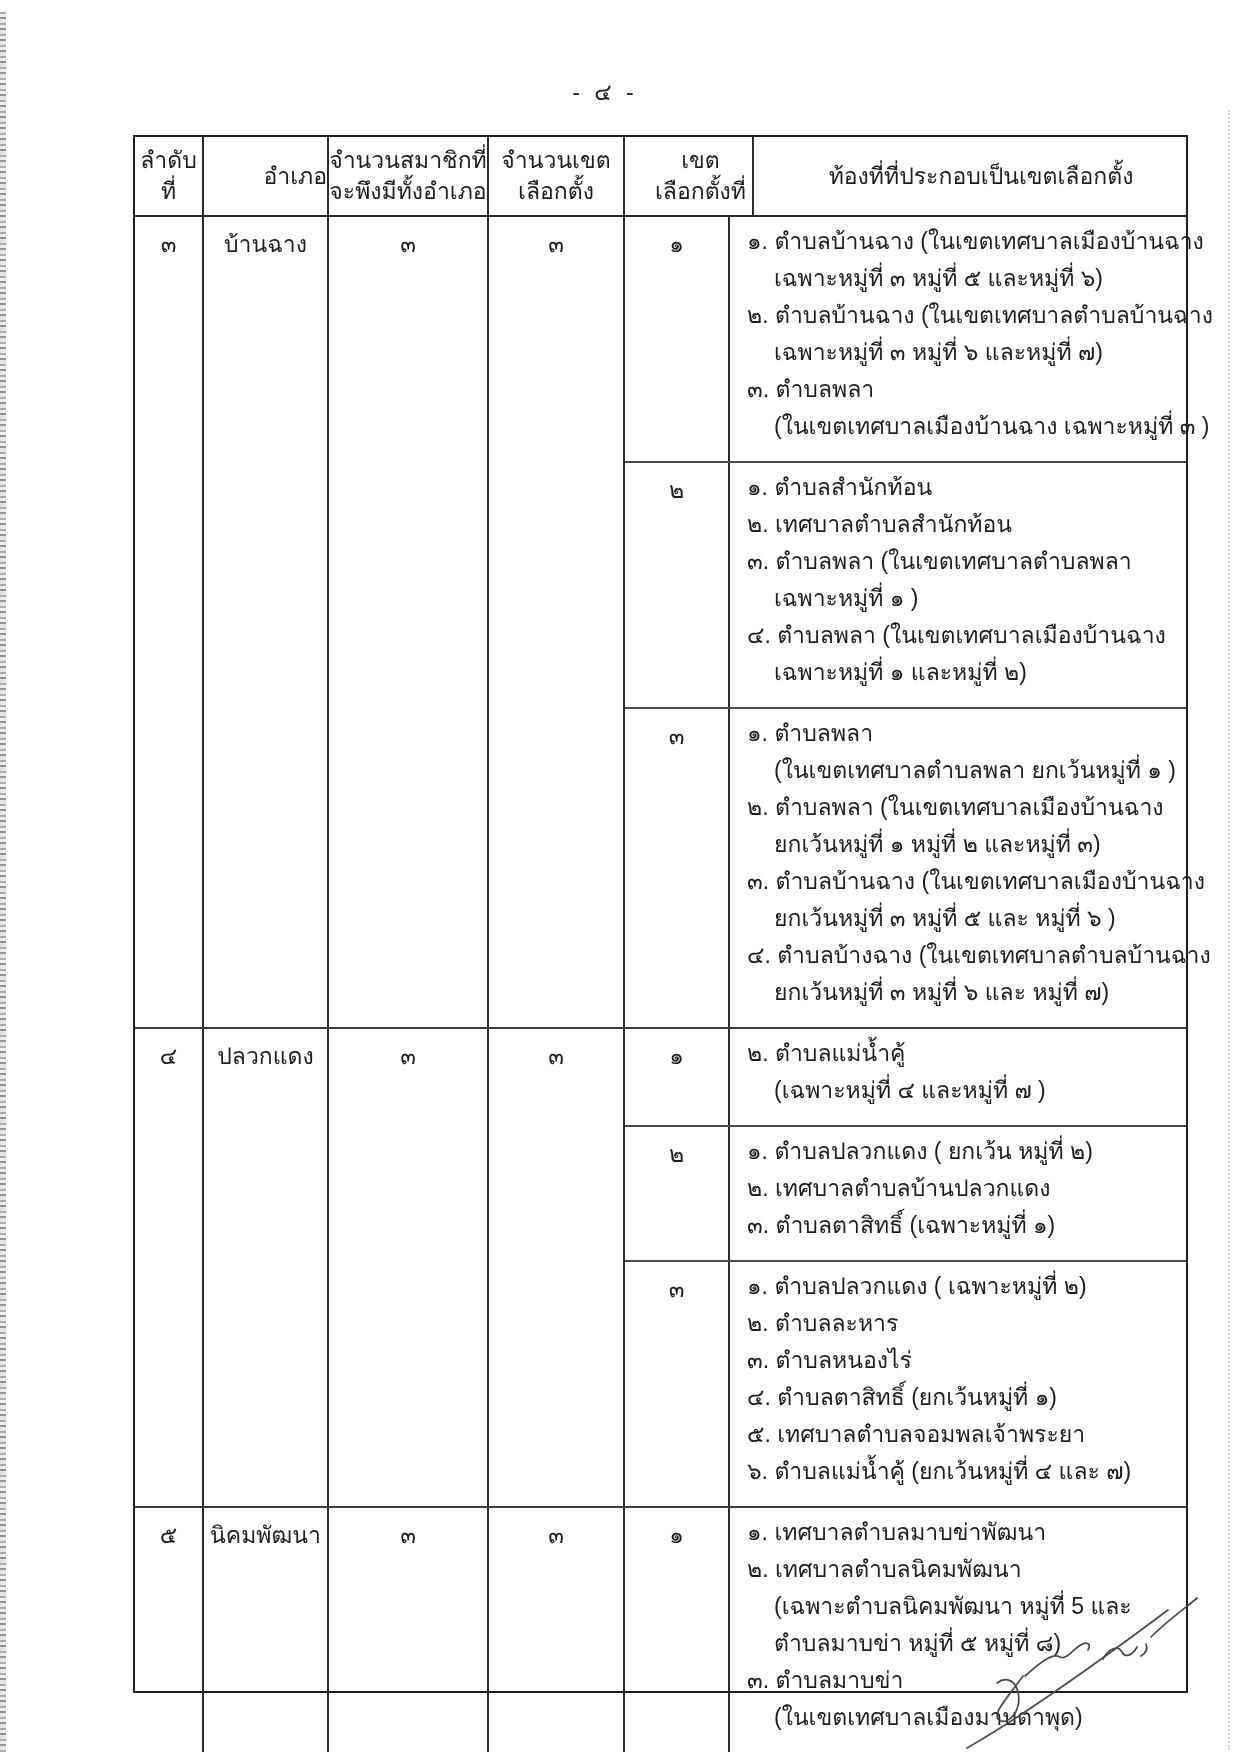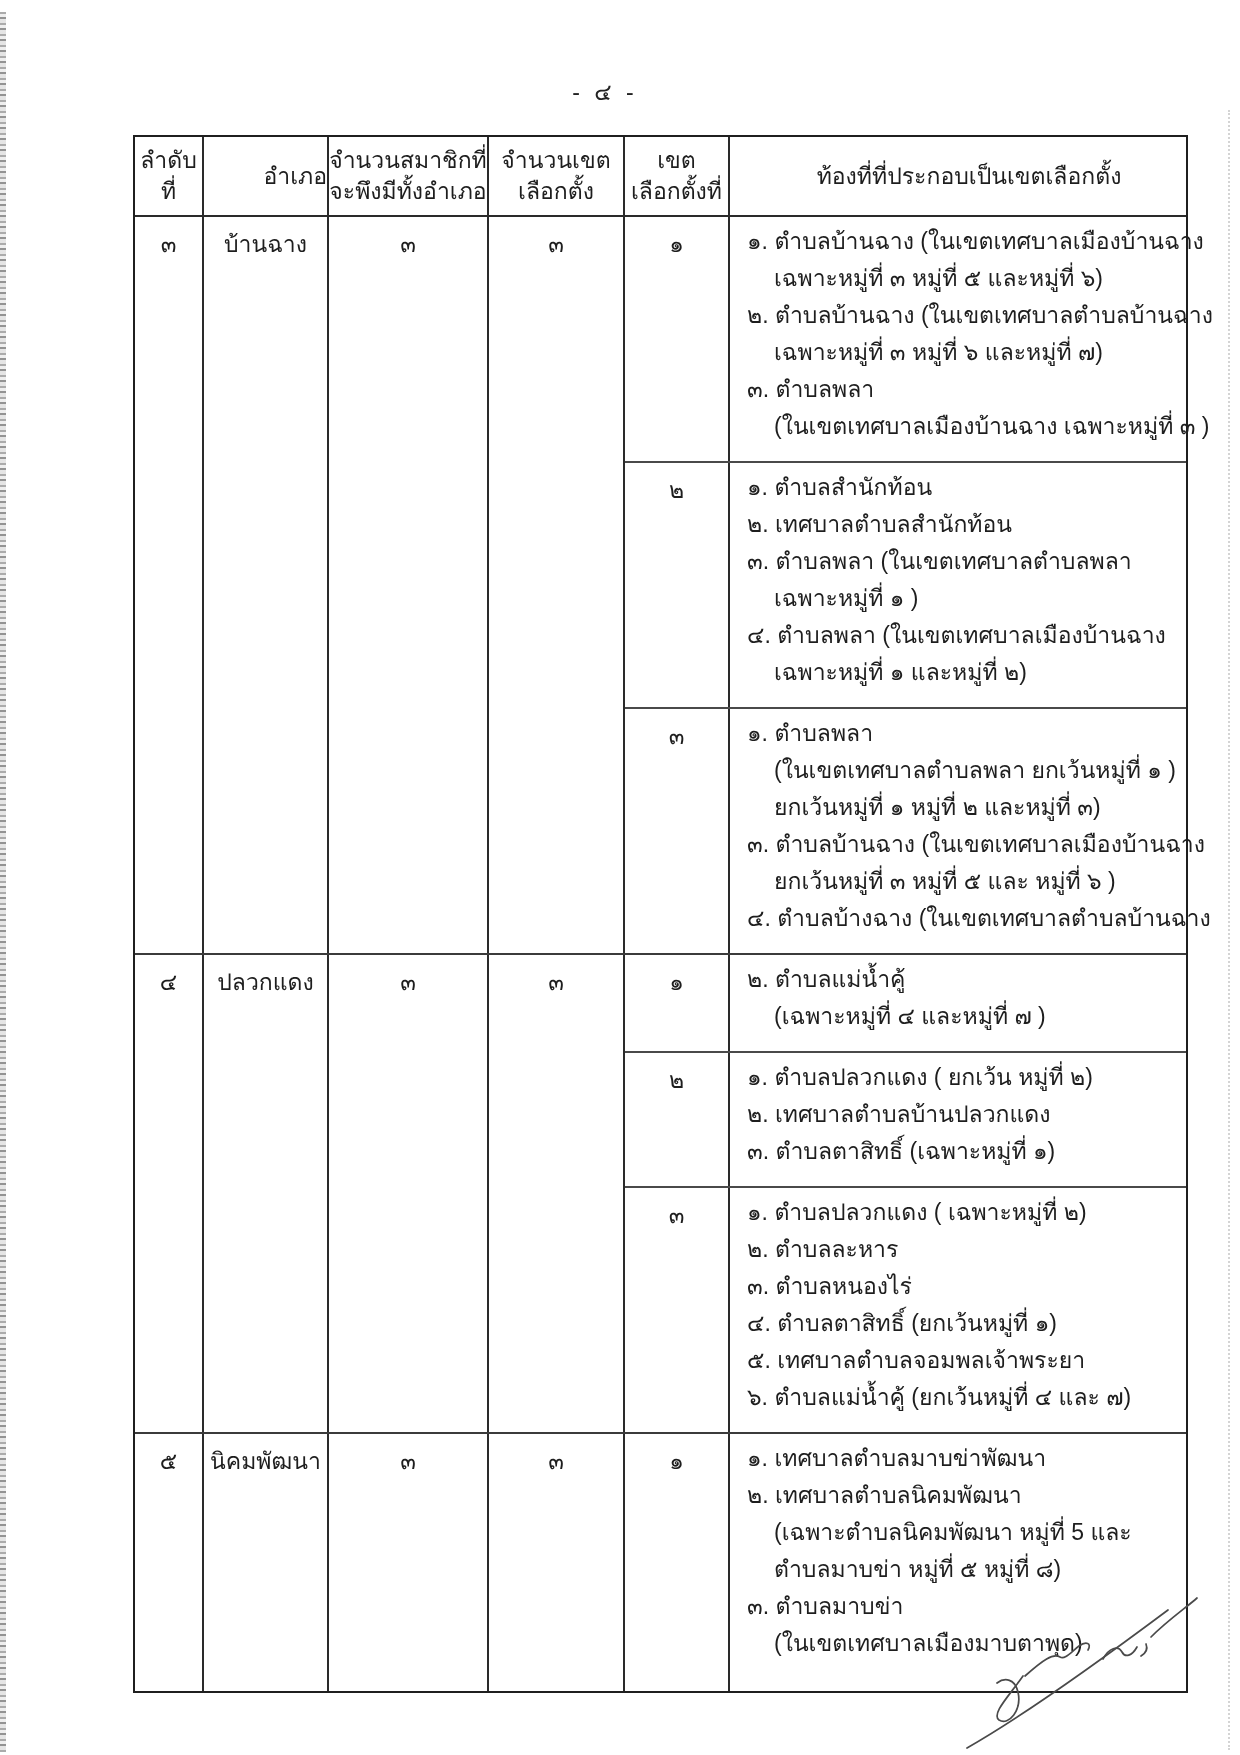--- a/index.html
+++ b/index.html
@@ -34,21 +34,21 @@
   .tbody{display:flex;flex-direction:column;flex:1;min-height:0;}
   .hcell{
     display:flex;flex-direction:column;justify-content:center;align-items:center;
     text-align:center;line-height:31px;box-sizing:border-box;border-right:2px solid #2a2a2a;
   }
   .hcell:last-child{border-right:none;padding-left:22px;}
   .col-order{width:69px;flex:0 0 69px;}
   .col-district{width:125px;flex:0 0 125px;align-items:flex-end;}
   .col-members{width:160px;flex:0 0 160px;}
   .col-zones{width:136px;flex:0 0 136px;}
-  .col-zoneno{width:105px;flex:0 0 105px;}
+  .col-zoneno{width:105px;flex:0 0 105px;margin-left:24px;}
   .col-areas{flex:1;min-width:0;}
   .trow{display:flex;border-bottom:2px solid #3b3b3b;}
   .trow:last-child{border-bottom:none;flex:1;}
   .dcell{
     box-sizing:border-box;border-right:2px solid #2a2a2a;
     text-align:center;padding-top:9px;
   }
   .zones-wrap{flex:1;min-width:0;display:flex;flex-direction:column;}
   .section{display:flex;border-bottom:2px solid #4a4a4a;}
   .section:last-child{border-bottom:none;flex:1;}
@@ -122,24 +122,26 @@
               <div class="line indent">เฉพาะหมู่ที่ ๑ )</div>
               <div class="line">๔. ตำบลพลา (ในเขตเทศบาลเมืองบ้านฉาง</div>
               <div class="line indent">เฉพาะหมู่ที่ ๑ และหมู่ที่ ๒)</div>
             </div>
           </div>
           <div class="section">
             <div class="zone-cell">๓</div>
             <div class="areas-cell">
               <div class="line">๑. ตำบลพลา</div>
               <div class="line indent">(ในเขตเทศบาลตำบลพลา ยกเว้นหมู่ที่ ๑ )</div>
+              <div class="line">๒. ตำบลพลา (ในเขตเทศบาลเมืองบ้านฉาง</div>
               <div class="line indent">ยกเว้นหมู่ที่ ๑ หมู่ที่ ๒ และหมู่ที่ ๓)</div>
               <div class="line">๓. ตำบลบ้านฉาง (ในเขตเทศบาลเมืองบ้านฉาง</div>
               <div class="line indent">ยกเว้นหมู่ที่ ๓ หมู่ที่ ๕ และ หมู่ที่ ๖ )</div>
               <div class="line">๔. ตำบลบ้างฉาง (ในเขตเทศบาลตำบลบ้านฉาง</div>
+              <div class="line indent">ยกเว้นหมู่ที่ ๓ หมู่ที่ ๖ และ หมู่ที่ ๗)</div>
             </div>
           </div>
         </div>
       </div>
       <div class="trow">
         <div class="dcell col-order">๔</div>
         <div class="dcell col-district">ปลวกแดง</div>
         <div class="dcell col-members">๓</div>
         <div class="dcell col-zones">๓</div>
         <div class="zones-wrap">

